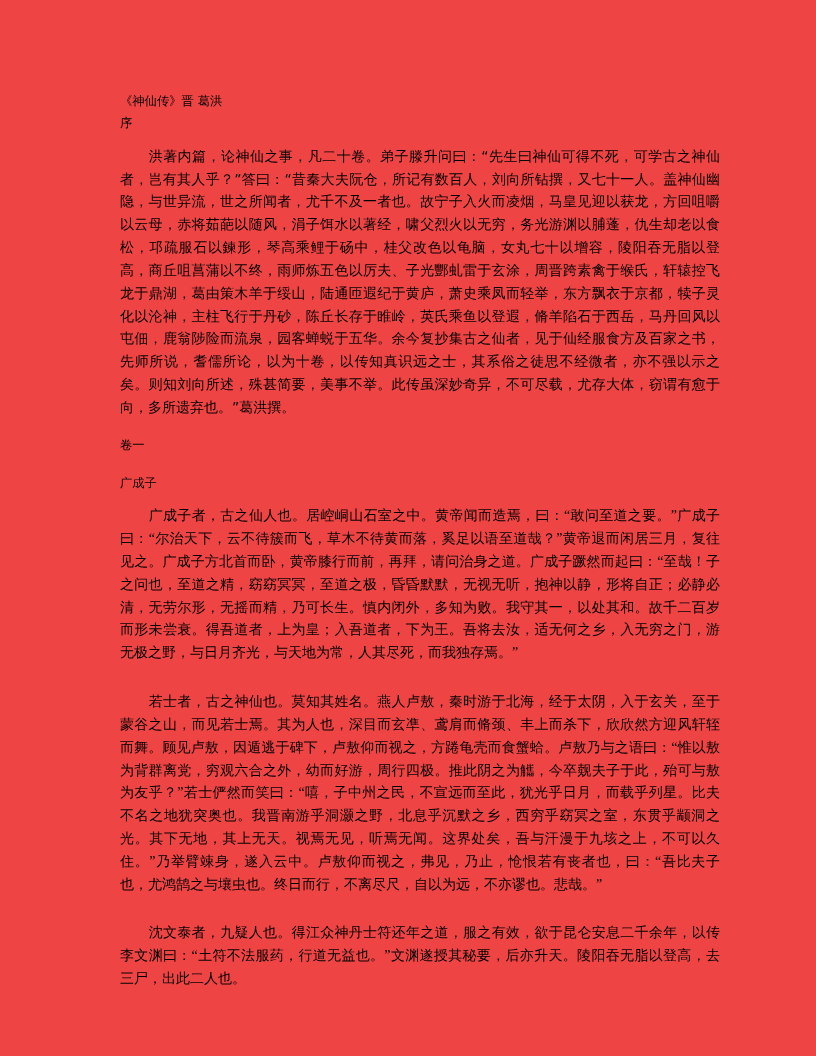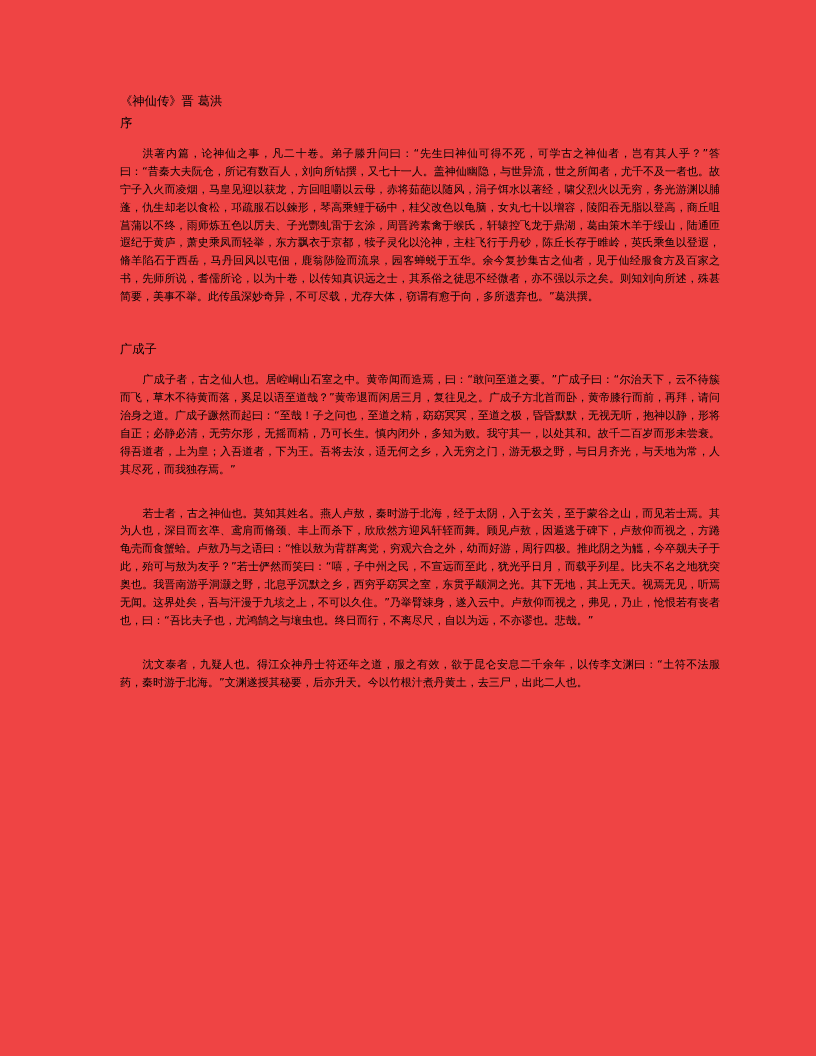--- a/index.html
+++ b/index.html
@@ -38,61 +38,63 @@
   }
   .gap {
     height: 17px;
   }
   .gap-small {
     height: 9px;
   }
   p.para {
     margin: 0;
     text-indent: 2.05em;
-    font-size: 11px;
+    font-size: 14px;
     line-height: 1.63;
     text-align: justify;
     text-justify: inter-ideograph;
   }
   .section {
     margin: 0;
+    font-family: Liberation Serif, serif;
   }
 </style>
 </head>
 <body>
 
 <div class="page">
   <div class="doc">
 
     <div class="title-line">《神仙传》晋  葛洪</div>
     <div class="heading">序</div>
 
     <div class="gap-small"></div>
 
     <p class="para">洪著内篇，论神仙之事，凡二十卷。弟子滕升问曰：“先生曰神仙可得不死，可学古之神仙者，岂有其人乎？”答曰：“昔秦大夫阮仓，所记有数百人，刘向所钻撰，又七十一人。盖神仙幽隐，与世异流，世之所闻者，尤千不及一者也。故宁子入火而凌烟，马皇见迎以获龙，方回咀嚼以云母，赤将茹葩以随风，涓子饵水以著经，啸父烈火以无穷，务光游渊以脯蓬，仇生却老以食松，邛疏服石以鍊形，琴高乘鲤于砀中，桂父改色以龟脑，女丸七十以增容，陵阳吞无脂以登高，商丘咀菖蒲以不终，雨师炼五色以厉夫、子光酆虬雷于玄涂，周晋跨素禽于缑氏，轩辕控飞龙于鼎湖，葛由策木羊于绥山，陆通匝遐纪于黄庐，萧史乘凤而轻举，东方飘衣于京都，犊子灵化以沦神，主柱飞行于丹砂，陈丘长存于睢岭，英氏乘鱼以登遐，脩羊陷石于西岳，马丹回风以屯佃，鹿翁陟险而流泉，园客蝉蜕于五华。余今复抄集古之仙者，见于仙经服食方及百家之书，先师所说，耆儒所论，以为十卷，以传知真识远之士，其系俗之徒思不经微者，亦不强以示之矣。则知刘向所述，殊甚简要，美事不举。此传虽深妙奇异，不可尽载，尤存大体，窃谓有愈于向，多所遗弃也。”葛洪撰。</p>
 
     <div class="gap"></div>
 
+    <div class="heading">卷一</div>
 
     <div class="gap"></div>
 
     <div class="section">
       <div class="heading">广成子</div>
       <div class="gap-small"></div>
       <p class="para">广成子者，古之仙人也。居崆峒山石室之中。黄帝闻而造焉，曰：“敢问至道之要。”广成子曰：“尔治天下，云不待簇而飞，草木不待黄而落，奚足以语至道哉？”黄帝退而闲居三月，复往见之。广成子方北首而卧，黄帝膝行而前，再拜，请问治身之道。广成子蹶然而起曰：“至哉！子之问也，至道之精，窈窈冥冥，至道之极，昏昏默默，无视无听，抱神以静，形将自正；必静必清，无劳尔形，无摇而精，乃可长生。慎内闭外，多知为败。我守其一，以处其和。故千二百岁而形未尝衰。得吾道者，上为皇；入吾道者，下为王。吾将去汝，适无何之乡，入无穷之门，游无极之野，与日月齐光，与天地为常，人其尽死，而我独存焉。”</p>
     </div>
 
     <div class="gap"></div>
 
     <div class="section">
       <div class="gap-small"></div>
       <p class="para">若士者，古之神仙也。莫知其姓名。燕人卢敖，秦时游于北海，经于太阴，入于玄关，至于蒙谷之山，而见若士焉。其为人也，深目而玄凖、鸢肩而脩颈、丰上而杀下，欣欣然方迎风轩轾而舞。顾见卢敖，因遁逃于碑下，卢敖仰而视之，方踡龟壳而食蟹蛤。卢敖乃与之语曰：“惟以敖为背群离党，穷观六合之外，幼而好游，周行四极。推此阴之为觿，今卒觌夫子于此，殆可与敖为友乎？”若士俨然而笑曰：“嘻，子中州之民，不宣远而至此，犹光乎日月，而载乎列星。比夫不名之地犹突奥也。我晋南游乎洞灏之野，北息乎沉默之乡，西穷乎窈冥之室，东贯乎颛洞之光。其下无地，其上无天。视焉无见，听焉无闻。这界处矣，吾与汗漫于九垓之上，不可以久住。”乃举臂竦身，遂入云中。卢敖仰而视之，弗见，乃止，怆恨若有丧者也，曰：“吾比夫子也，尤鸿鹄之与壤虫也。终日而行，不离尽尺，自以为远，不亦谬也。悲哉。”</p>
     </div>
 
     <div class="gap"></div>
 
     <div class="section">
       <div class="gap-small"></div>
-      <p class="para">沈文泰者，九疑人也。得江众神丹士符还年之道，服之有效，欲于昆仑安息二千余年，以传李文渊曰：“土符不法服药，秦时游于北海。”文渊遂授其秘要，后亦升天。今以竹根汁煮丹黄土，去三尸，出此二人也。</p>
+      <p class="para">沈文泰者，九疑人也。得江众神丹士符还年之道，服之有效，欲于昆仑安息二千余年，以传李文渊曰：“土符不法服药，行道无益也。”文渊遂授其秘要，后亦升天。陵阳吞无脂以登高，去三尸，出此二人也。</p>
     </div>
 
   </div>
 </div>
 
 </body></html>

